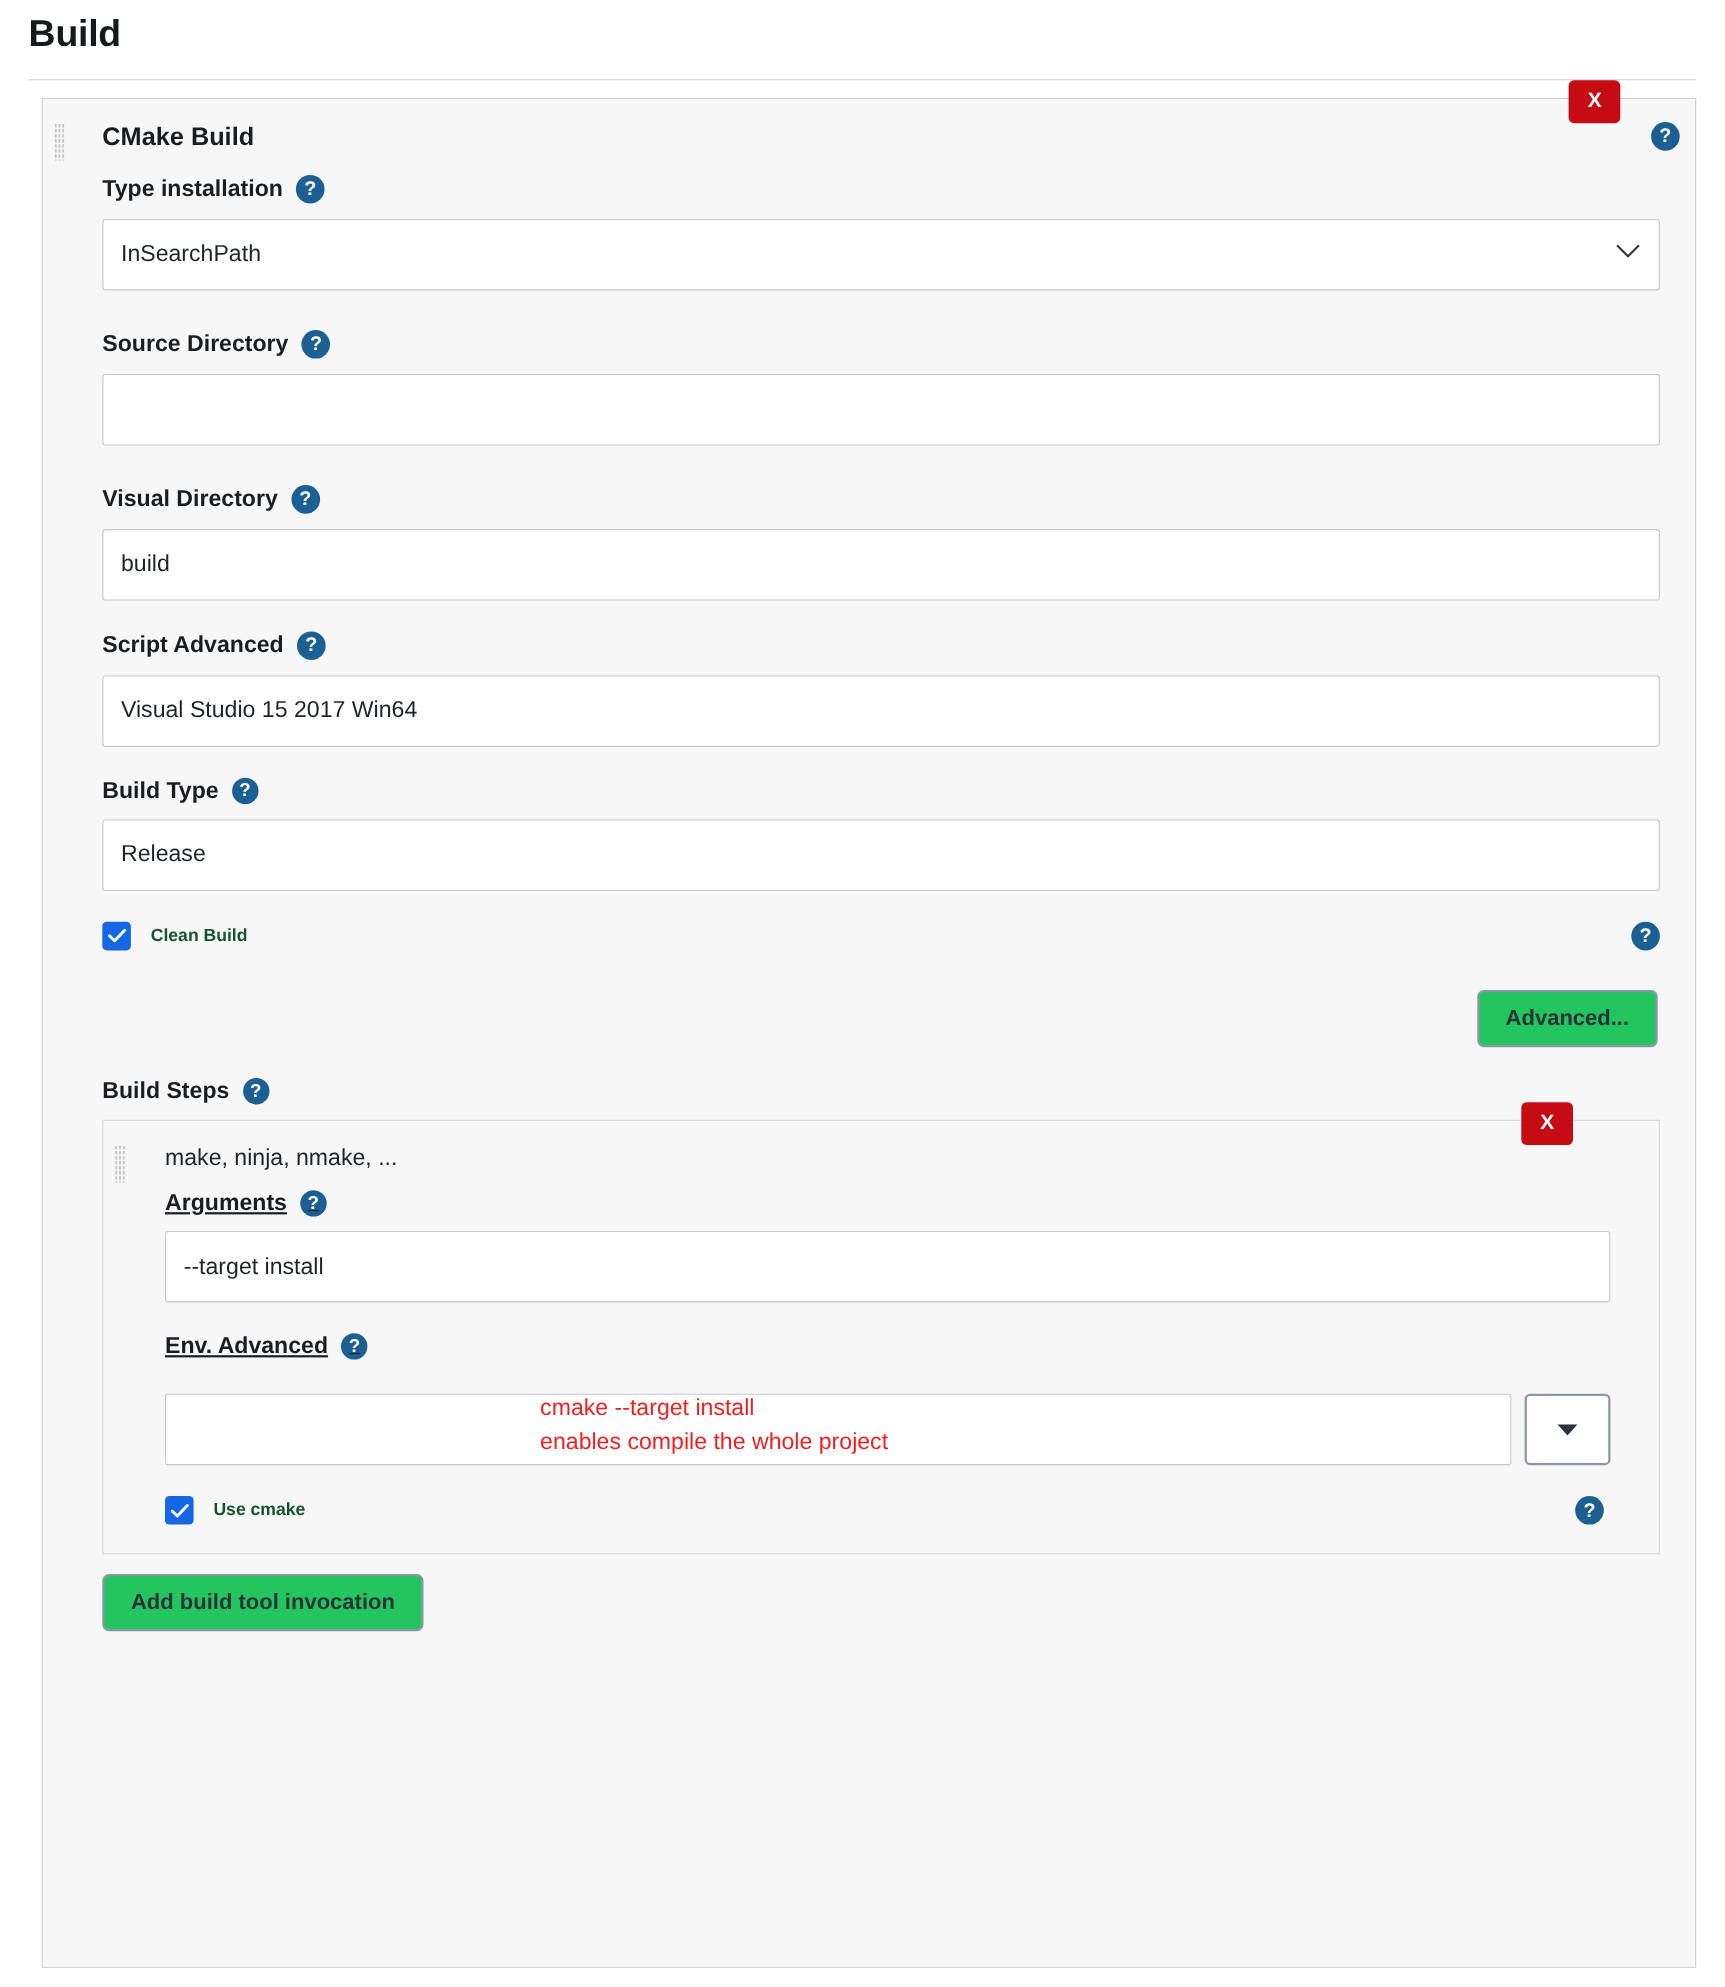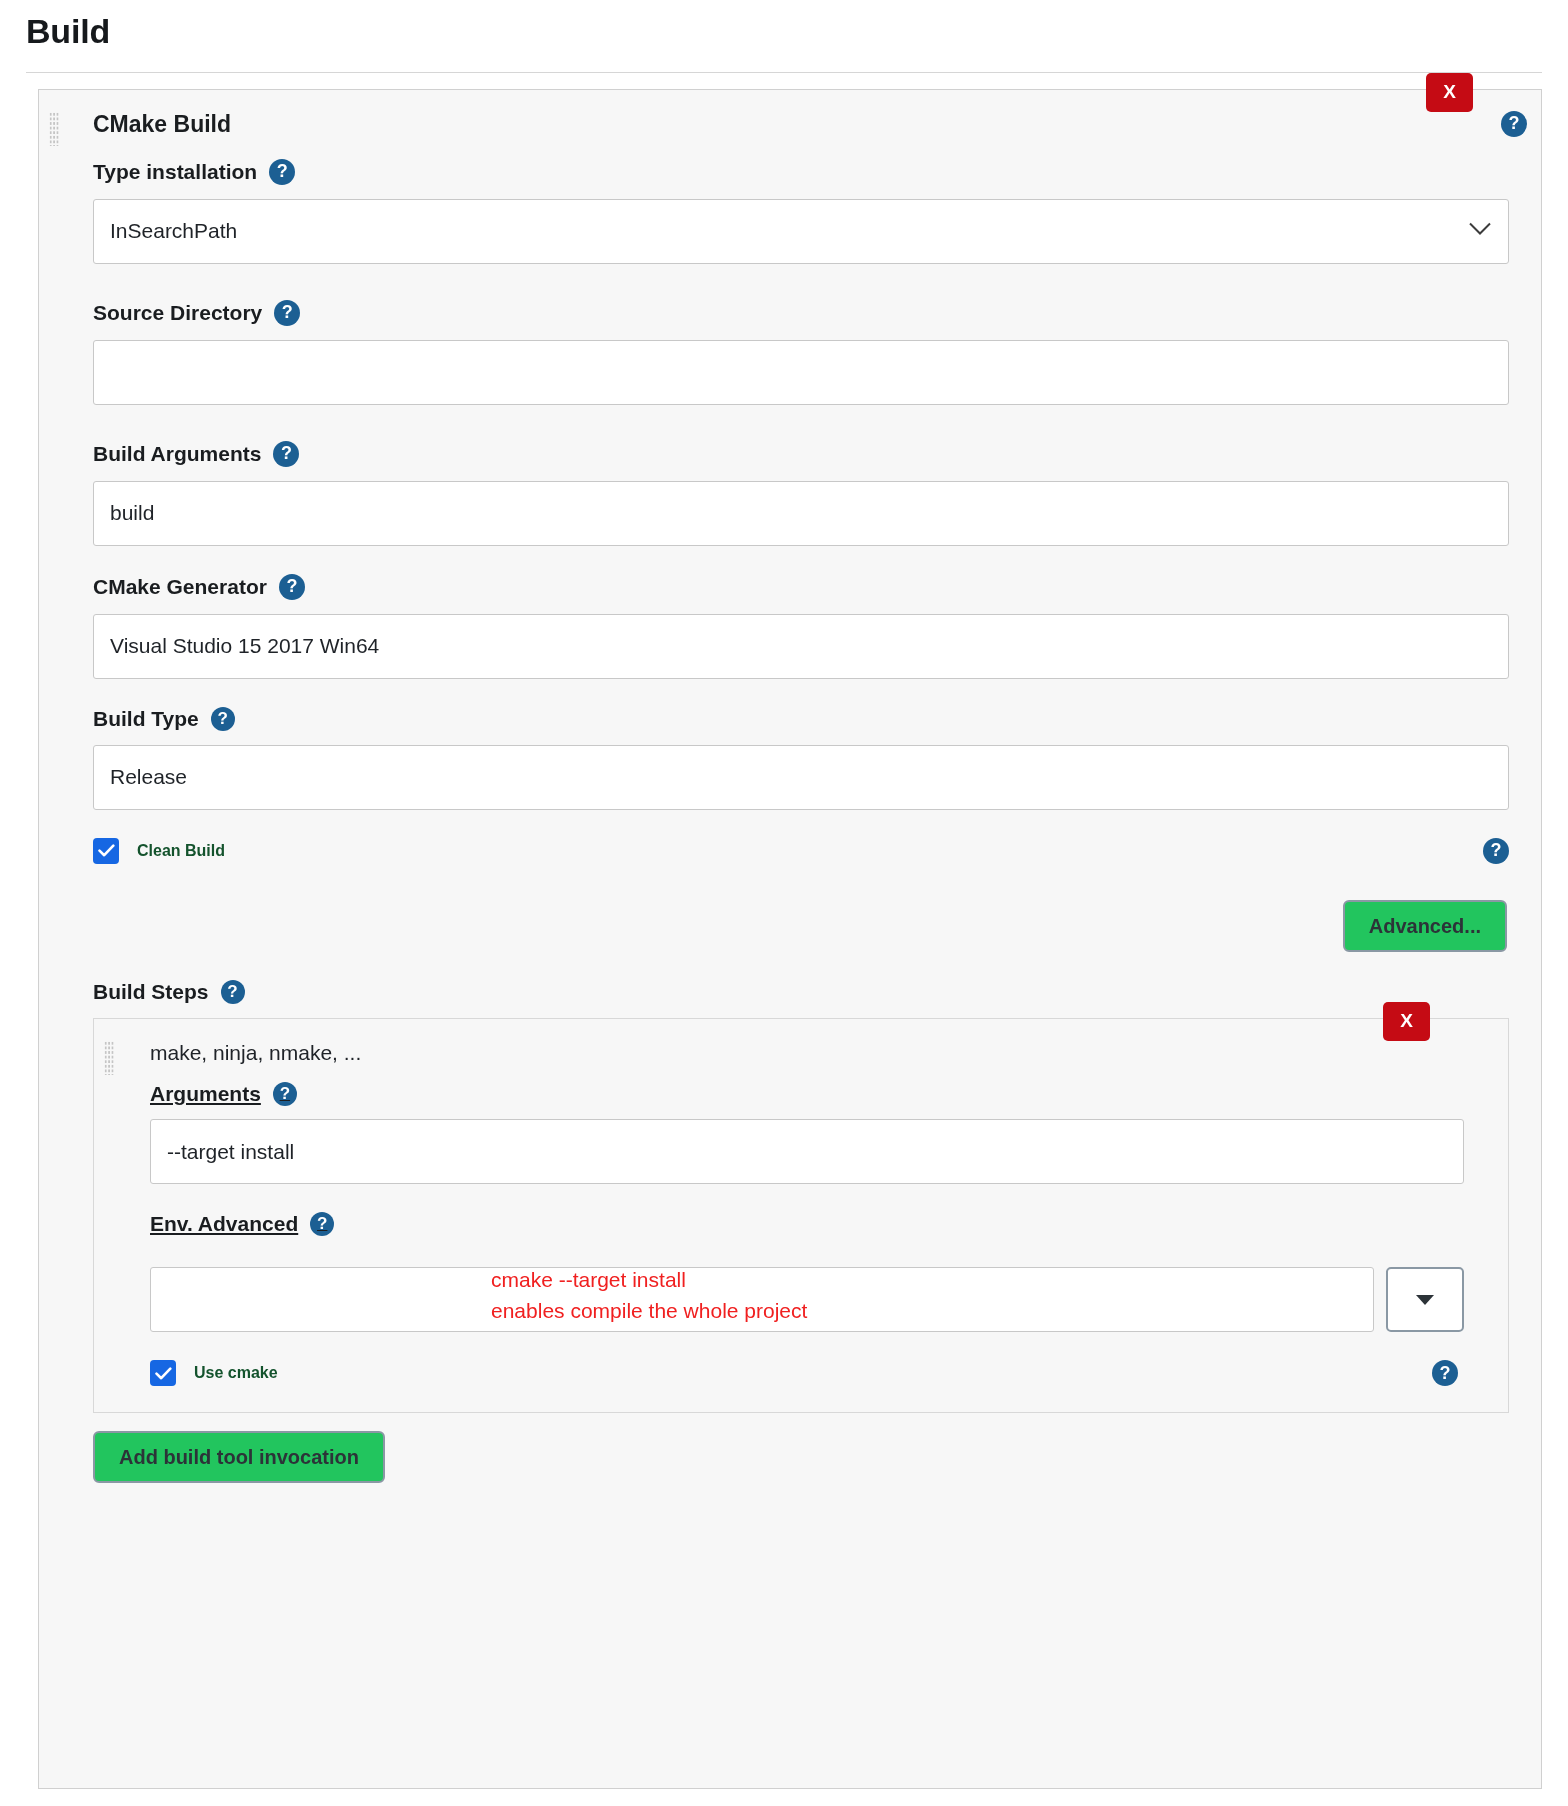--- a/index.html
+++ b/index.html
@@ -278,31 +278,31 @@
     <span>Source Directory</span>
     <span class="help">?</span>
   </div>
   <div class="control-wrap">
     <input class="txt" type="text" style="">
   </div>
 
   <div class="gap-lg"></div>
 
   <div class="field-label">
-    <span>Build Arguments</span>
+    <span>Visual Directory</span>
     <span class="help">?</span>
   </div>
   <div class="control-wrap">
     <input class="txt" type="text" value="build" style="">
   </div>
 
   <div class="gap-md"></div>
 
   <div class="field-label">
-    <span>CMake Generator</span>
+    <span>Script Advanced</span>
     <span class="help">?</span>
   </div>
   <div class="control-wrap">
     <input class="txt" type="text" value="Visual Studio 15 2017 Win64" style="">
   </div>
 
   <div class="gap-md"></div>
 
   <div class="field-label">
     <span>Build Type</span>

